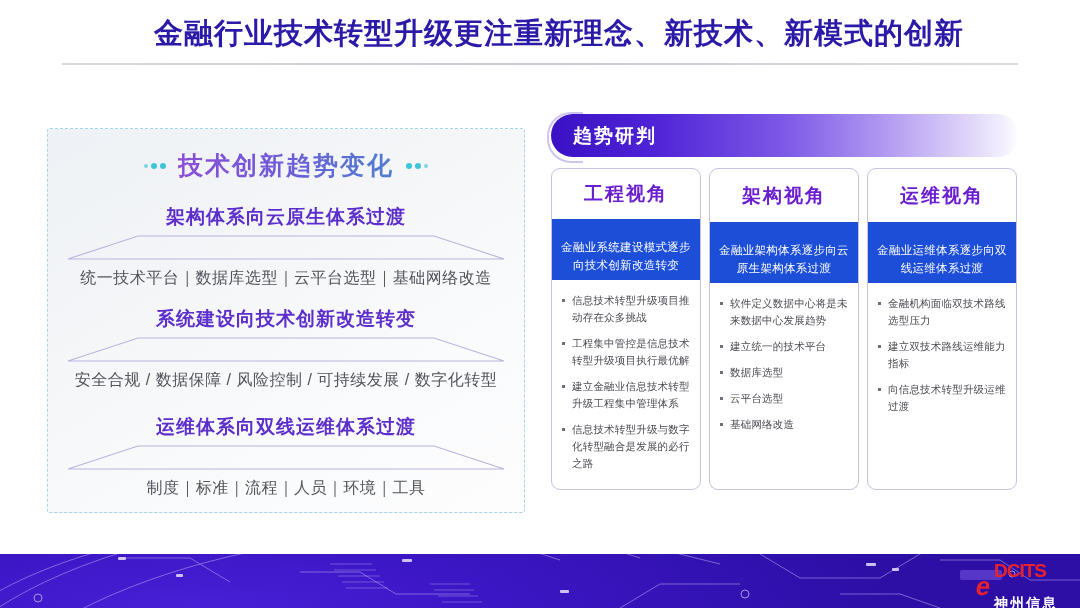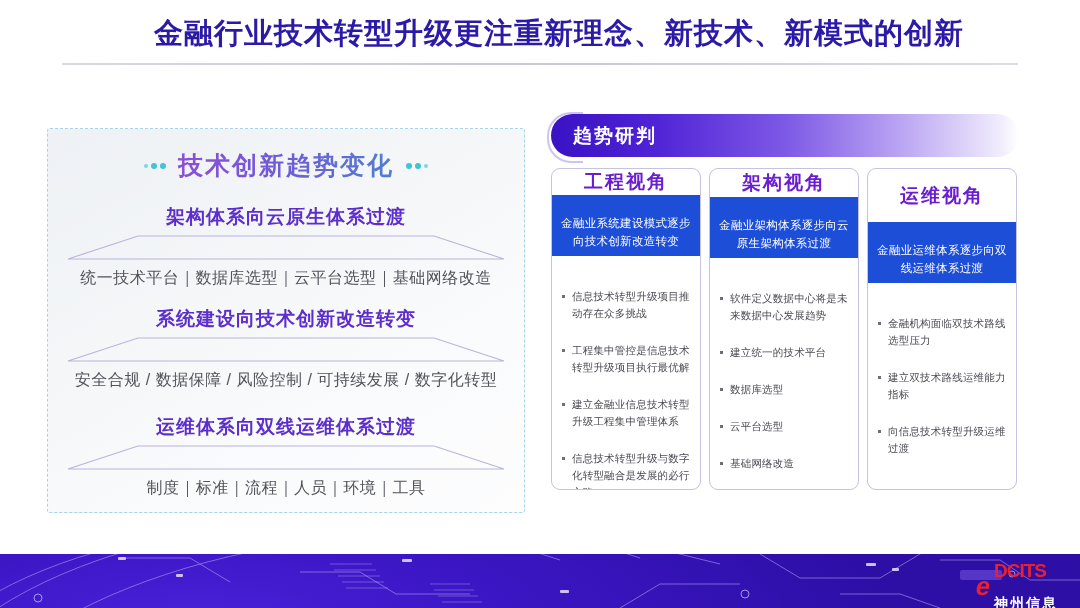--- a/index.html
+++ b/index.html
@@ -158,21 +158,20 @@
   }
   .card-list li {
     list-style: none;
     position: relative;
     padding-left: 14px;
     font-size: 10.5px;
     line-height: 17px;
     color: #4b4b53;
     margin-bottom: 9px;
     letter-spacing: 0.2px;
-    margin-top: 20px;
   }
   .card-list li::before {
     content: "";
     position: absolute;
     left: 4px; top: 7px;
     width: 2.5px; height: 2.5px;
     background: #6f6f78;
   }
 
   

